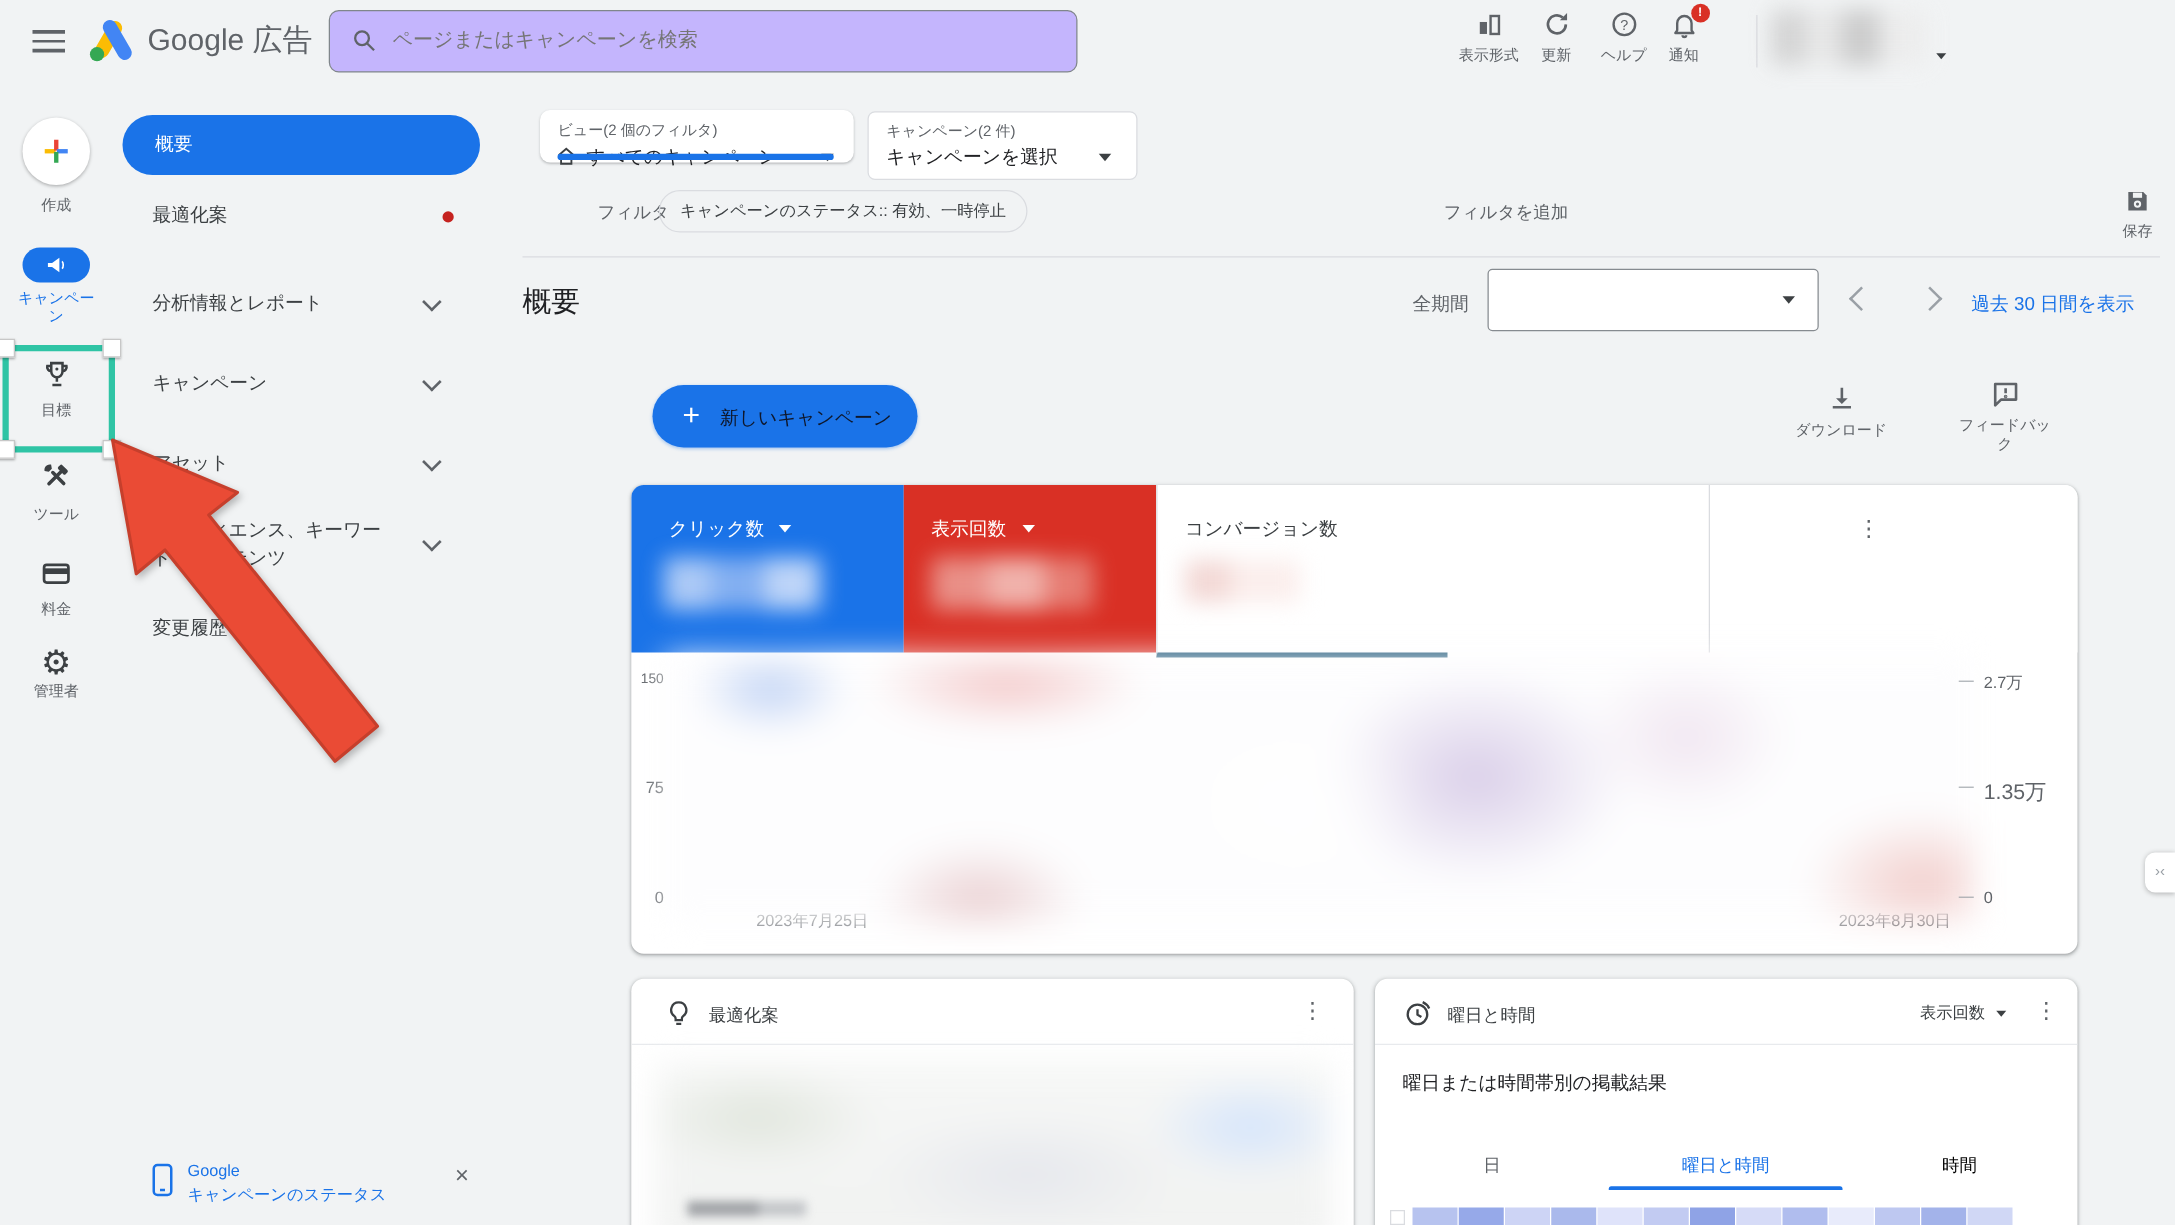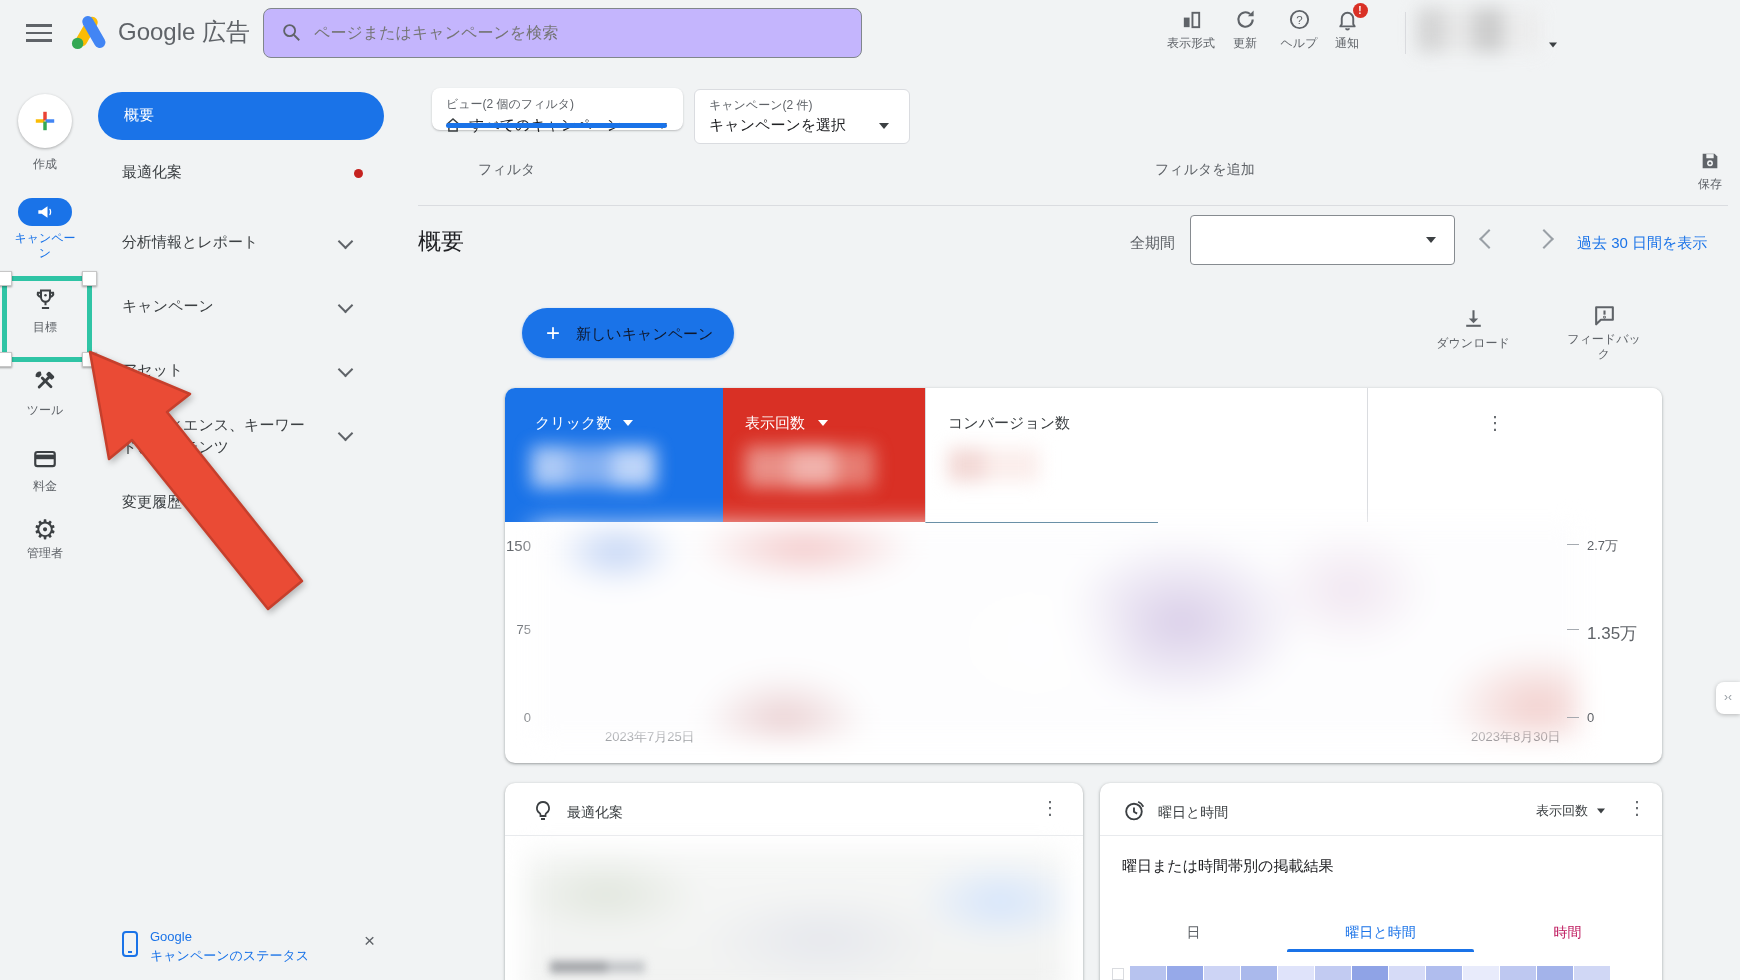--- a/index.html
+++ b/index.html
@@ -212,20 +212,21 @@
     <div style="position:absolute;left:14px;right:16px;bottom:2px;height:5px;border-radius:3px;background:#1a73e8;"></div>
   </div>
 
   <div class="abs" style="left:694px;top:89px;width:214px;height:53px;background:#fff;border:1px solid #dadce0;border-radius:6px;cursor:pointer;">
     <div class="small" style="position:absolute;left:14px;top:7px;">キャンペーン(2 件)</div>
     <span style="position:absolute;left:14px;top:26px;font-size:15px;color:#202124;white-space:nowrap;">キャンペーンを選択</span>
     <span class="caret-down" style="position:absolute;left:184px;top:33px;border-top-color:#3c4043;"></span>
   </div>
 
   <span class="abs txt" style="left:478px;top:161px;color:#5f6368;">フィルタ</span>
+  <div class="abs chip" style="left:527px;top:152px;cursor:pointer;">キャンペーンのステータス:: 有効、一時停止</div>
   <span class="abs txt" style="left:1155px;top:161px;color:#5f6368;cursor:pointer;">フィルタを追加</span>
 
   <div class="abs" style="left:1688px;top:150px;width:44px;text-align:center;cursor:pointer;">
     <span>
       <svg width="22" height="22" viewBox="0 0 24 24">
           <path d="M4 4h13l3 3v13H4z" fill="#5f6368"></path>
           <rect x="8" y="4.5" width="8" height="4.5" fill="#f1f3f4"></rect>
           <circle cx="12" cy="14.5" r="3.2" fill="#f1f3f4"></circle>
           <circle cx="12" cy="14.5" r="1.4" fill="#5f6368"></circle>
         </svg>
@@ -276,31 +277,31 @@
       <span class="caret-down caret-white" style="position:absolute;left:118px;top:32px;"></span>
       <div class="blur-box" style="position:absolute;left:26px;top:58px;width:125px;height:42px;background:linear-gradient(90deg,#bcd3f7 0 30%,#8fb6f2 30% 65%,#cfdffa 65% 100%);opacity:.9;"></div>
     </div>
 
     <div class="abs" style="left:218px;top:0;width:202px;height:134px;background:#d93025;cursor:pointer;">
       <span style="position:absolute;left:22px;top:26px;color:#fff;font-size:15px;">表示回数</span>
       <span class="caret-down caret-white" style="position:absolute;left:95px;top:32px;"></span>
       <div class="blur-box" style="position:absolute;left:22px;top:58px;width:130px;height:42px;background:linear-gradient(90deg,#eb9a92 0 35%,#f3c0ba 35% 70%,#e8857b 70% 100%);opacity:.9;"></div>
     </div>
 
-    <div class="abs" style="left:420px;top:0;width:232px;height:134px;background:#fff;border-left:1px solid #dadce0;border-bottom:1px solid #0c4a6e;cursor:pointer;">
+    <div class="abs" style="left:420px;top:0;width:232px;height:134px;background:#fff;border-left:1px solid #dadce0;border-bottom:4px solid #0c4a6e;cursor:pointer;">
       <span style="position:absolute;left:22px;top:26px;color:#3c4043;font-size:15px;">コンバージョン数</span>
       <div class="blur-box" style="position:absolute;left:22px;top:60px;width:92px;height:34px;background:linear-gradient(90deg,#f3d9d6 0 40%,#fbeeec 40% 100%);"></div>
     </div>
 
 
     <div class="abs" style="left:862px;top:0;width:295px;height:134px;background:#fff;border-left:1px solid #dadce0;">
       <span class="dots" style="position:absolute;left:118px;top:28px;cursor:pointer;">⋮</span>
     </div>
 
-    <span class="small" style="position:absolute;left:0;top:149px;width:26px;text-align:right;font-size:15px;">150</span>
+    <span class="small" style="position:absolute;left:0;top:149px;width:26px;text-align:right;font-size:11px;">150</span>
     <span class="small" style="position:absolute;left:0;top:234px;width:26px;text-align:right;font-size:13px;">75</span>
     <span class="small" style="position:absolute;left:0;top:322px;width:26px;text-align:right;font-size:13px;">0</span>
 
     <span class="small" style="position:absolute;left:100px;top:340px;font-size:13px;color:#5f6368;">2023年7月25日</span>
     <span class="small" style="position:absolute;left:966px;top:340px;font-size:13px;color:#5f6368;">2023年8月30日</span>
 
     <div style="position:absolute;left:28px;top:138px;width:1046px;height:212px;filter:blur(13px);background:
       radial-gradient(90px 50px at 8% 12%,rgba(174,198,242,.8),transparent 70%),
       radial-gradient(160px 50px at 26% 10%,rgba(240,180,180,.75),transparent 70%),
       radial-gradient(120px 70px at 24% 92%,rgba(226,188,190,.7),transparent 70%),
@@ -354,21 +355,21 @@
 
     <span style="position:absolute;left:22px;top:74px;font-size:15px;color:#202124;white-space:nowrap;">曜日または時間帯別の掲載結果</span>
 
     <div style="position:absolute;left:0;top:130px;width:187px;height:38px;text-align:center;cursor:pointer;">
       <span style="font-size:14px;color:#5f6368;line-height:38px;">日</span>
     </div>
     <div style="position:absolute;left:187px;top:130px;width:187px;height:38px;text-align:center;cursor:pointer;">
       <span style="font-size:14px;color:#1a73e8;font-weight:500;line-height:38px;">曜日と時間</span>
     </div>
     <div style="position:absolute;left:374px;top:130px;width:187px;height:38px;text-align:center;cursor:pointer;">
-      <span style="font-size:14px;color:#be185d;line-height:38px;">時間</span>
+      <span style="font-size:14px;color:#000000;line-height:38px;">時間</span>
     </div>
     <div style="position:absolute;left:187px;top:166px;width:187px;height:3px;background:#1a73e8;border-radius:2px 2px 0 0;"></div>
 
     <div style="position:absolute;left:12px;top:185px;width:10px;height:10px;border:1px solid #dadce0;"></div>
     <div style="position:absolute;left:30px;top:183px;width:520px;height:14px;white-space:nowrap;font-size:0;"><div class="hm-cell" style="background: rgb(183, 195, 239);"></div><div class="hm-cell" style="background: rgb(150, 169, 233);"></div><div class="hm-cell" style="background: rgb(205, 212, 245);"></div><div class="hm-cell" style="background: rgb(170, 185, 236);"></div><div class="hm-cell" style="background: rgb(223, 227, 250);"></div><div class="hm-cell" style="background: rgb(194, 203, 242);"></div><div class="hm-cell" style="background: rgb(143, 163, 230);"></div><div class="hm-cell" style="background: rgb(214, 219, 247);"></div><div class="hm-cell" style="background: rgb(176, 189, 238);"></div><div class="hm-cell" style="background: rgb(232, 235, 251);"></div><div class="hm-cell" style="background: rgb(190, 200, 241);"></div><div class="hm-cell" style="background: rgb(163, 179, 234);"></div><div class="hm-cell" style="background: rgb(208, 215, 245);"></div></div>
   </div>
 
   <div class="abs" style="left:2px;top:276px;width:80px;height:76px;border:5px solid #2fc4a5;z-index:50;">
     <div class="handle" style="left:-10px;top:-10px;"></div>
     <div class="handle" style="right:-10px;top:-10px;"></div>

